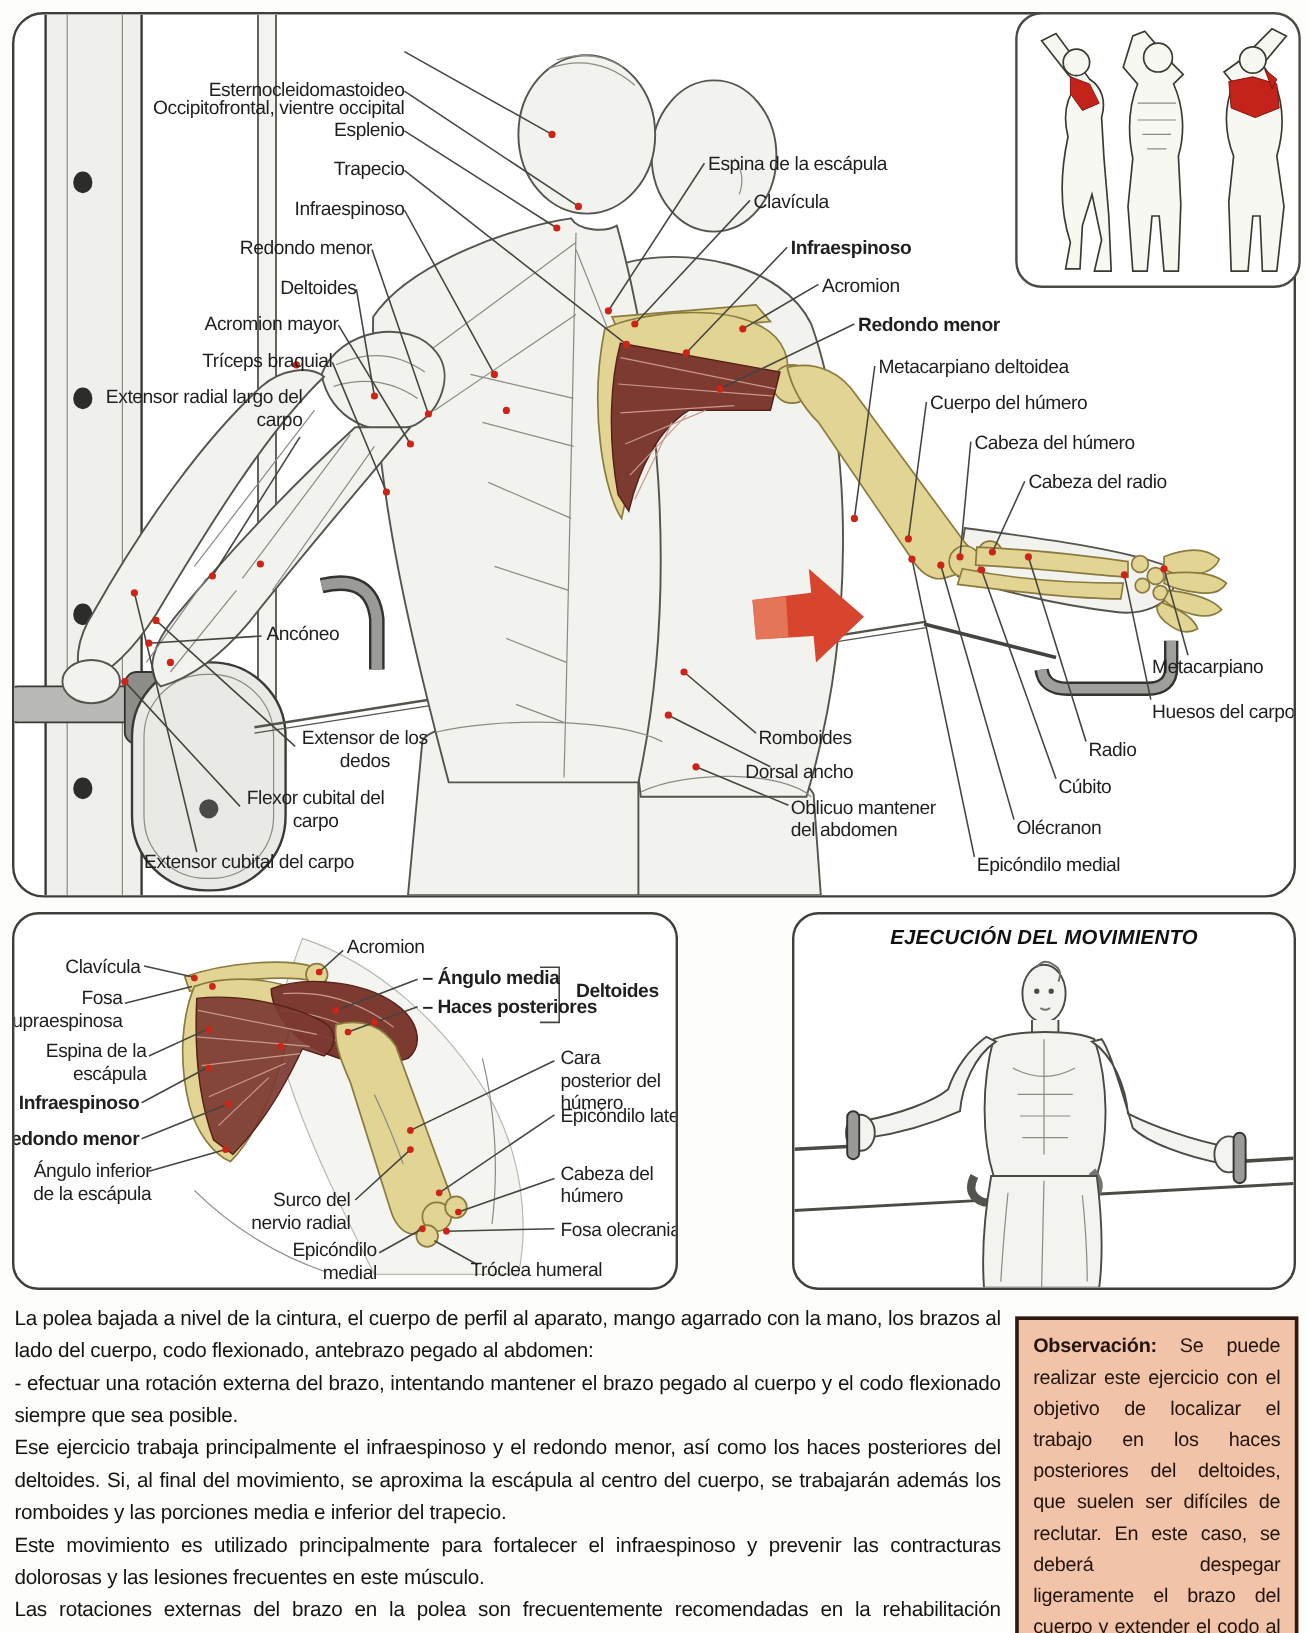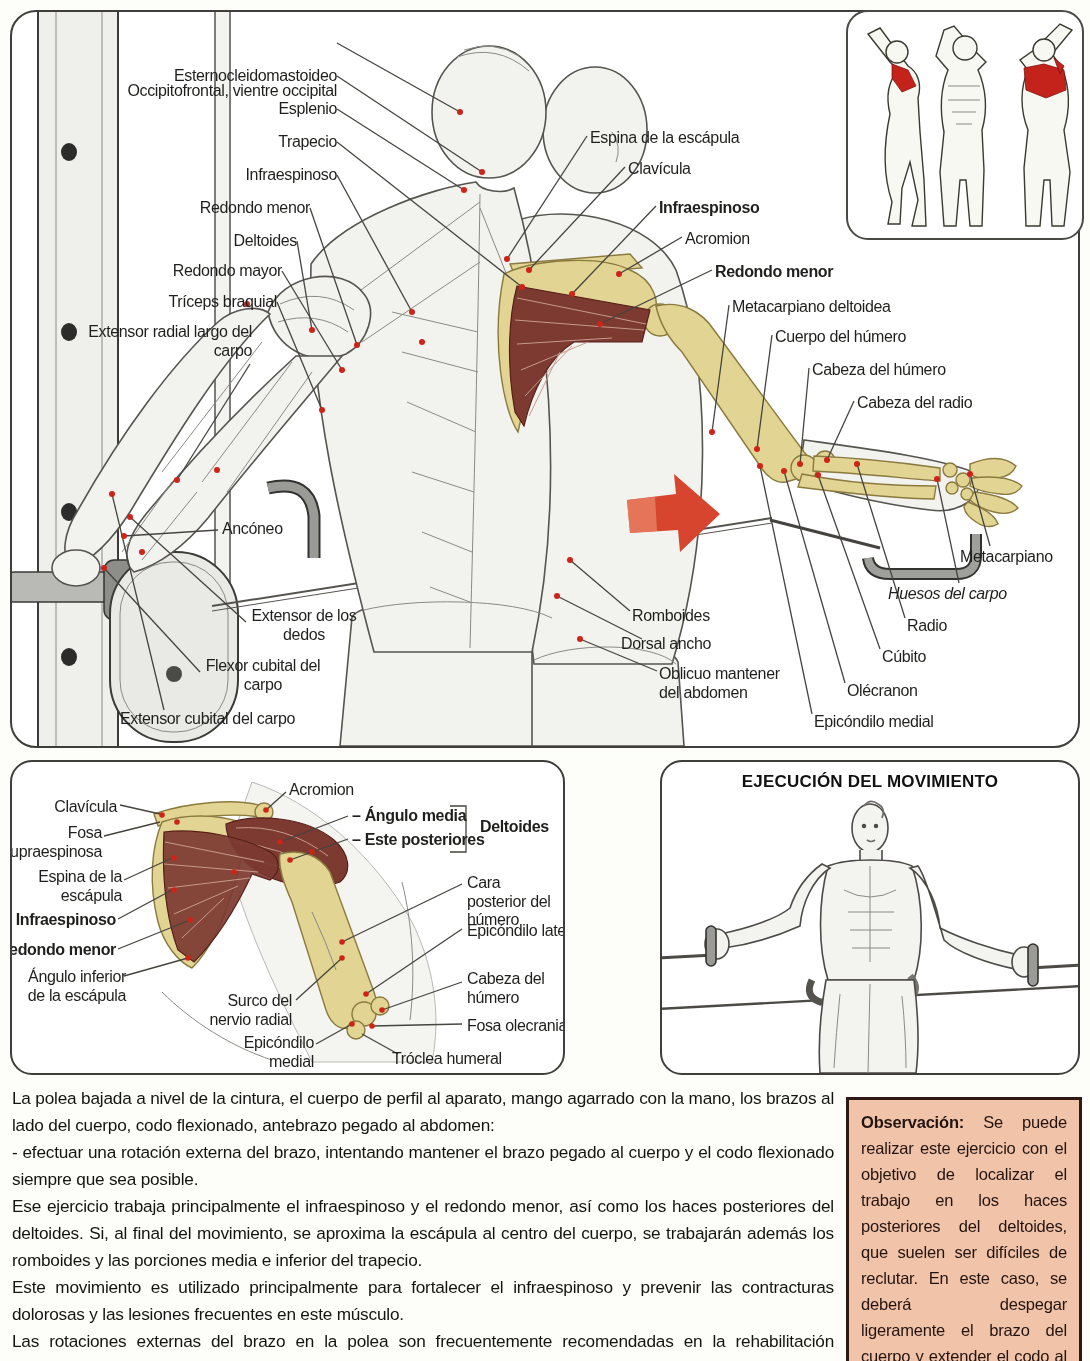--- a/index.html
+++ b/index.html
@@ -15,21 +15,21 @@
   .ld{stroke:#45443f;stroke-width:1.3;fill:none;}
   .dot{fill:#ce2418;}
   .bone{fill:#e2d493;stroke:#8a7a3e;stroke-width:1.4;}
   .musc{fill:#7c3a31;stroke:#571f18;stroke-width:1.2;}
   .body{fill:#f2f2ef;stroke:#56544e;stroke-width:1.6;}
   .sketch{stroke:#8b8a84;stroke-width:1;fill:none;}
   .machine{fill:#b9b9b5;stroke:#3a3a36;stroke-width:1.5;}
   #desc{position:absolute;left:12px;top:1085px;width:822px;font-size:17.2px;line-height:27px;letter-spacing:-0.2px;color:#141412;text-align:justify;}
   #desc p{margin:0;}
   #obs-box{position:absolute;left:846px;top:1097px;width:236px;box-sizing:border-box;background:#f1c3a8;border:3px solid #2e1a14;padding:9px 12px 12px 12px;font-size:16.5px;line-height:26px;letter-spacing:-0.2px;color:#231410;text-align:justify;}
-  #exec-title{position:absolute;left:0;right:0;top:10px;text-align:center;font-weight:bold;font-size:17px;letter-spacing:0.2px;color:#111;}
+  #exec-title{position:absolute;left:0;right:0;top:10px;text-align:center;font-weight:bold;font-size:17px;letter-spacing:0.2px;color:#111;font-style:italic;}
 </style>
 </head>
 <body>
 
 <div id="page">
 
   <div class="panel" id="main-panel" style="left:10px;top:10px;width:1070px;height:738px;overflow:hidden;">
 
     <svg class="overlay" viewBox="0 0 1066 734">
 
@@ -191,39 +191,39 @@
       </g>
     </svg>
 
     <div class="lbl r" style="left:60px;top:22px;width:265px;margin-top:48px;">Occipitofrontal, vientre occipital</div>
     <div class="lbl r" style="left:60px;top:55px;width:265px;">Esternocleidomastoideo</div>
     <div class="lbl r" style="left:60px;top:88px;width:265px;">Esplenio</div>
     <div class="lbl r" style="left:60px;top:121px;width:265px;">Trapecio</div>
     <div class="lbl r" style="left:60px;top:154px;width:265px;">Infraespinoso</div>
     <div class="lbl r" style="left:60px;top:187px;width:238px;">Redondo menor</div>
     <div class="lbl r" style="left:60px;top:220px;width:225px;">Deltoides</div>
-    <div class="lbl r" style="left:60px;top:250px;width:210px;">Redondo mayor</div>
+    <div class="lbl r" style="left:60px;top:250px;width:210px;">Acromion mayor</div>
     <div class="lbl r" style="left:60px;top:281px;width:205px;">Tríceps braquial</div>
     <div class="lbl r w" style="left:70px;top:311px;width:170px;">Extensor radial largo del carpo</div>
     <div class="lbl" style="left:210px;top:508px;">Ancóneo</div>
     <div class="lbl c w" style="left:238px;top:595px;width:108px;">Extensor de los dedos</div>
     <div class="lbl c w" style="left:192px;top:645px;width:118px;">Flexor cubital del carpo</div>
     <div class="lbl" style="left:108px;top:698px;">Extensor cubital del carpo</div>
 
     <div class="lbl" style="left:578px;top:117px;">Espina de la escápula</div>
     <div class="lbl" style="left:616px;top:148px;">Clavícula</div>
     <div class="lbl b" style="left:647px;top:187px;">Infraespinoso</div>
     <div class="lbl" style="left:673px;top:218px;">Acromion</div>
     <div class="lbl b" style="left:703px;top:251px;">Redondo menor</div>
     <div class="lbl" style="left:720px;top:286px;">Metacarpiano deltoidea</div>
     <div class="lbl" style="left:763px;top:316px;">Cuerpo del húmero</div>
     <div class="lbl" style="left:800px;top:349px;">Cabeza del húmero</div>
     <div class="lbl" style="left:845px;top:382px;">Cabeza del radio</div>
     <div class="lbl" style="left:948px;top:536px;">Metacarpiano</div>
-    <div class="lbl" style="left:876px;top:573px;font-style:italic;">Huesos del carpo</div>
+    <div class="lbl" style="left:948px;top:573px;">Huesos del carpo</div>
     <div class="lbl" style="left:895px;top:605px;">Radio</div>
     <div class="lbl" style="left:870px;top:636px;">Cúbito</div>
     <div class="lbl" style="left:835px;top:670px;">Olécranon</div>
     <div class="lbl" style="left:802px;top:701px;">Epicóndilo medial</div>
     <div class="lbl" style="left:620px;top:595px;">Romboides</div>
     <div class="lbl" style="left:609px;top:623px;">Dorsal ancho</div>
     <div class="lbl w" style="left:647px;top:653px;width:138px;">Oblicuo mantener del abdomen</div>
   </div>
 
   <div class="panel" style="left:846px;top:10px;width:238px;height:230px;border-radius:22px;border-color:#4a4a45;">
@@ -323,21 +323,21 @@
     </svg>
 
     <div class="lbl r" style="left:5px;top:36px;width:100px;">Clavícula</div>
     <div class="lbl r w" style="left:-22px;top:62px;width:112px;">Fosa supraespinosa</div>
     <div class="lbl r w" style="left:10px;top:106px;width:100px;">Espina de la escápula</div>
     <div class="lbl r b" style="left:-6px;top:149px;width:110px;">Infraespinoso</div>
     <div class="lbl r b" style="left:-18px;top:179px;width:122px;">Redondo menor</div>
     <div class="lbl r w" style="left:-4px;top:206px;width:118px;">Ángulo inferior de la escápula</div>
     <div class="lbl" style="left:277px;top:19px;">Acromion</div>
     <div class="lbl b" style="left:340px;top:45px;">– Ángulo media</div>
-    <div class="lbl b" style="left:340px;top:69px;">– Este posteriores</div>
+    <div class="lbl b" style="left:340px;top:69px;">– Haces posteriores</div>
     <div class="lbl b" style="left:468px;top:56px;">Deltoides</div>
     <div class="lbl w" style="left:455px;top:112px;width:96px;">Cara posterior del húmero</div>
     <div class="lbl" style="left:455px;top:160px;">Epicóndilo lateral</div>
     <div class="lbl w" style="left:455px;top:208px;width:90px;">Cabeza del húmero</div>
     <div class="lbl" style="left:455px;top:255px;">Fosa olecraniana</div>
     <div class="lbl" style="left:380px;top:288px;">Tróclea humeral</div>
     <div class="lbl r w" style="left:180px;top:230px;width:100px;">Surco del nervio radial</div>
     <div class="lbl r w" style="left:212px;top:272px;width:90px;">Epicóndilo medial</div>
   </div>
 

